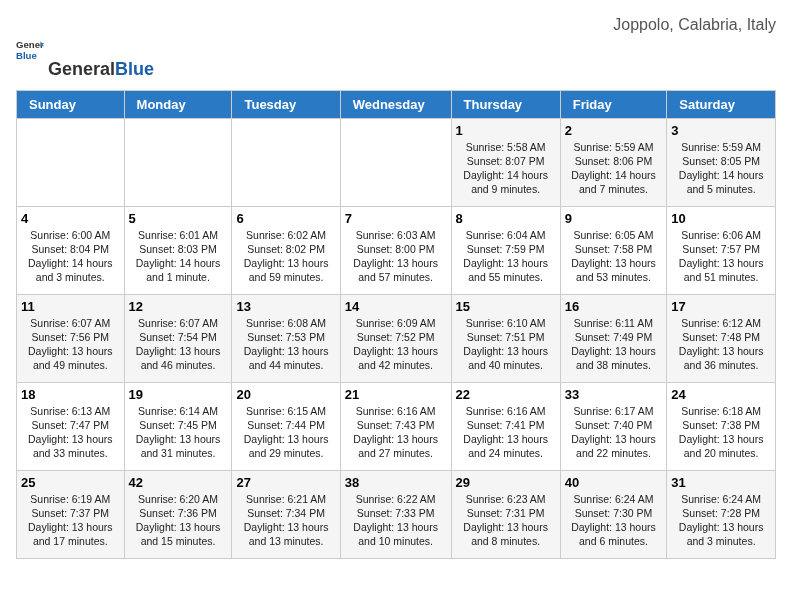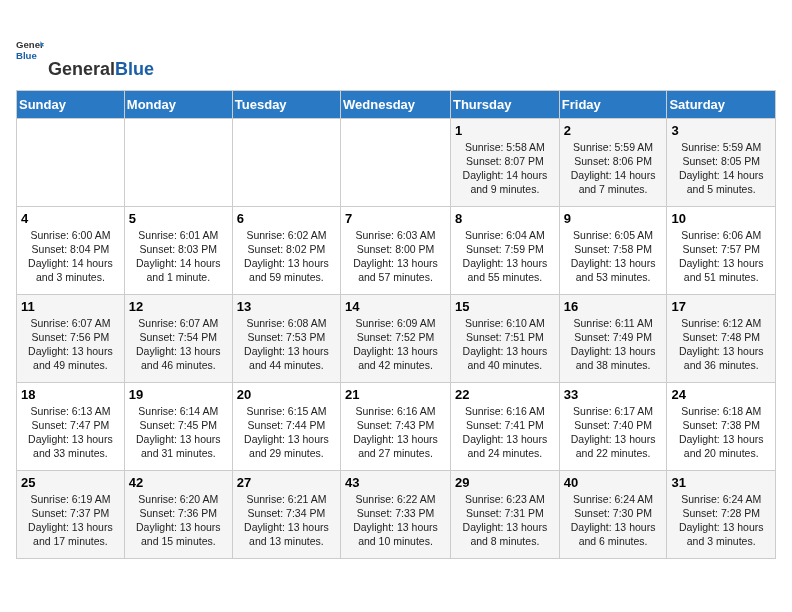--- a/index.html
+++ b/index.html
@@ -46,21 +46,21 @@
       color: #555;
     }
     table {
       width: 100%;
       border-collapse: collapse;
       font-size: 11px;
     }
     thead tr th {
       background-color: #2979c4;
       color: white;
-      padding: 6px 2px;
+      padding: 6px 12px;
       text-align: left;
       border: 1px solid #ccc;
       font-size: 13px;
     }
     tbody tr td {
       border: 1px solid #ccc;
       vertical-align: top;
       padding: 4px;
       width: 113px;
       height: 88px;
@@ -95,20 +95,21 @@
       <text x="0" y="28" font-size="11" font-weight="bold" fill="#1a5fa8">Blue</text>
       <polygon points="28,8 32,14 28,14" fill="#2979c4"></polygon>
     </svg>
     <div>
       <div class="logo-text">
         <span class="logo-general">General</span><span class="logo-blue">Blue</span>
       </div>
     </div>
   </div>
   <div class="title-area">
+    <div class="calendar-subtitle">Joppolo, Calabria, Italy</div>
   </div>
 </div>
 
 <table>
   <thead>
     <tr>
     <th>Sunday</th>
         <th>Monday</th>
         <th>Tuesday</th>
         <th>Wednesday</th>
@@ -233,21 +234,21 @@
         </td>
         <td>
           <span class="day-number">42</span>
           <div class="day-info">Sunrise: 6:20 AM<br>Sunset: 7:36 PM<br>Daylight: 13 hours<br>and 15 minutes.</div>
         </td>
         <td>
           <span class="day-number">27</span>
           <div class="day-info">Sunrise: 6:21 AM<br>Sunset: 7:34 PM<br>Daylight: 13 hours<br>and 13 minutes.</div>
         </td>
         <td>
-          <span class="day-number">43</span>
+          <span class="day-number">38</span>
           <div class="day-info">Sunrise: 6:22 AM<br>Sunset: 7:33 PM<br>Daylight: 13 hours<br>and 10 minutes.</div>
         </td>
         <td>
           <span class="day-number">29</span>
           <div class="day-info">Sunrise: 6:23 AM<br>Sunset: 7:31 PM<br>Daylight: 13 hours<br>and 8 minutes.</div>
         </td>
         <td>
           <span class="day-number">40</span>
           <div class="day-info">Sunrise: 6:24 AM<br>Sunset: 7:30 PM<br>Daylight: 13 hours<br>and 6 minutes.</div>
         </td>

